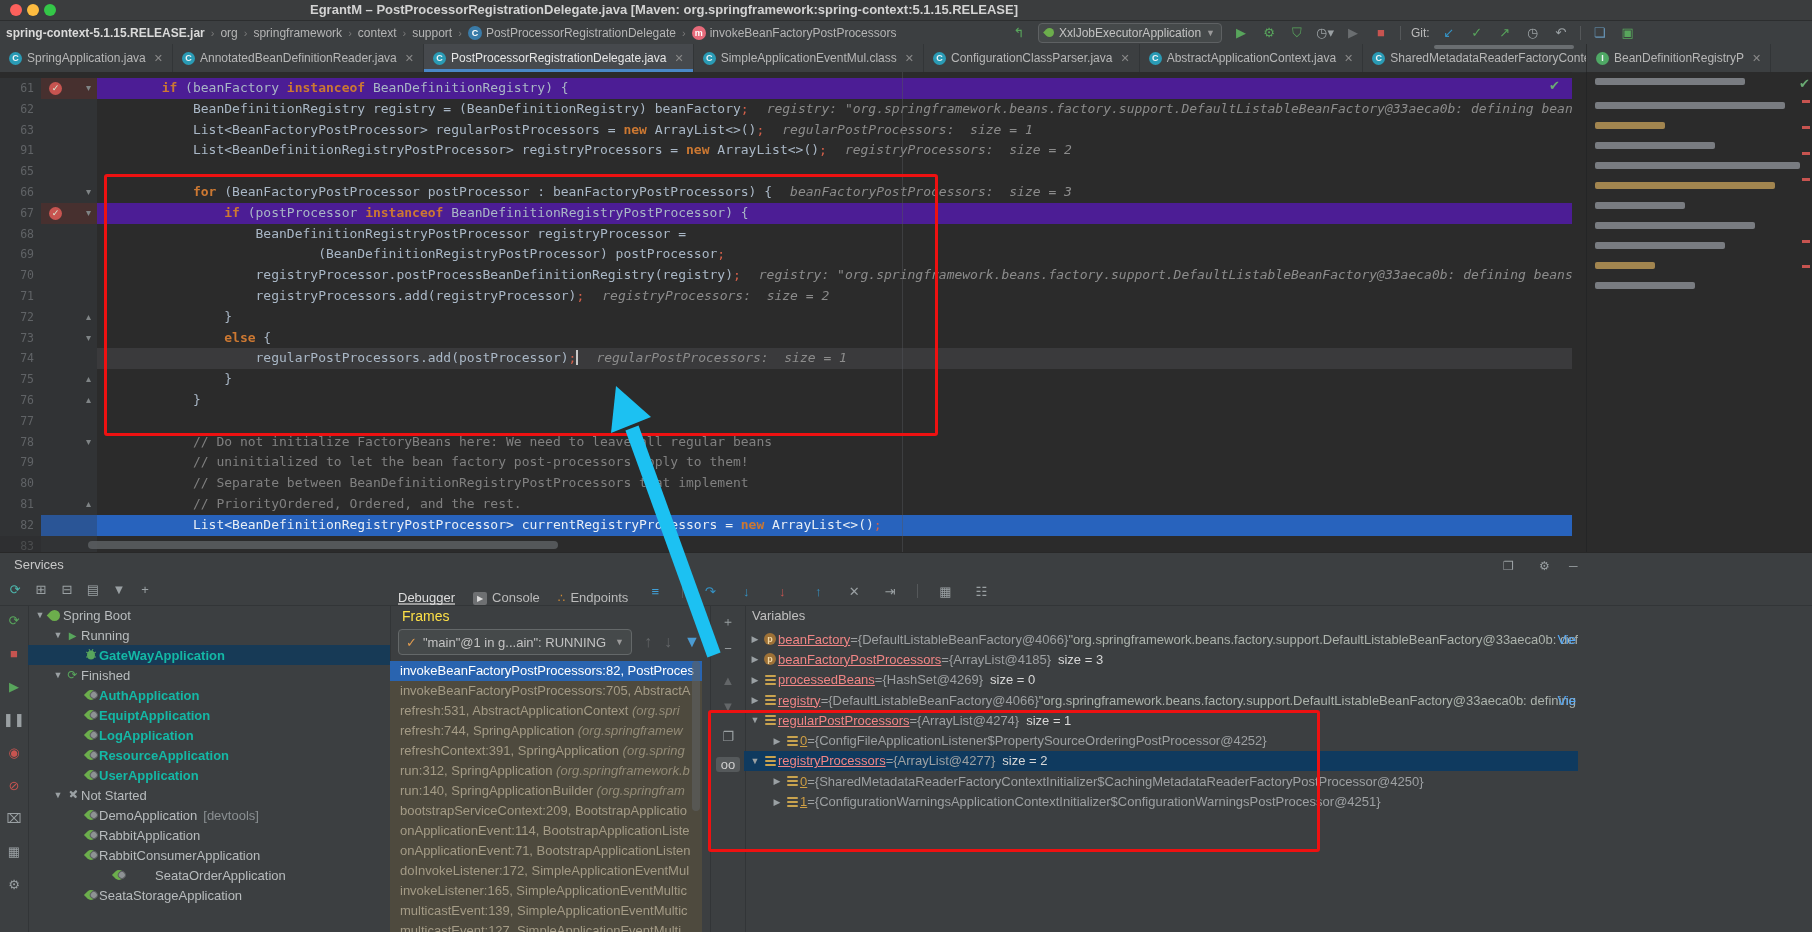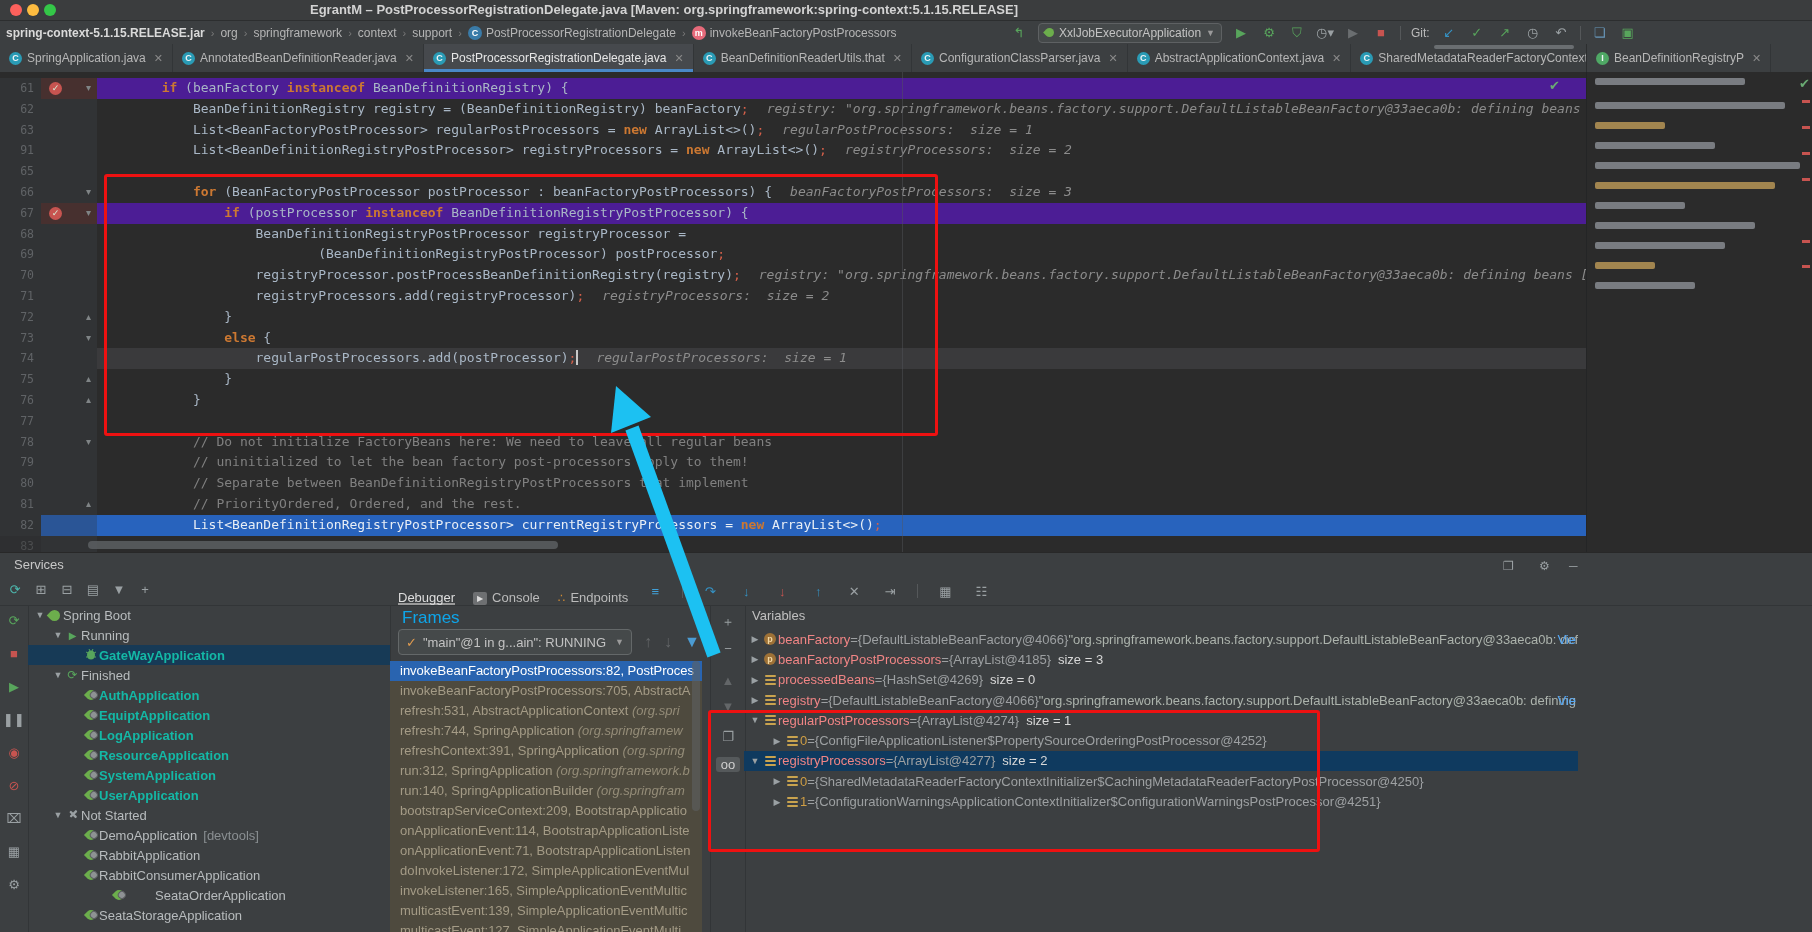--- a/index.html
+++ b/index.html
@@ -24,21 +24,21 @@
   #tabbar{position:absolute;left:0;top:44px;width:100%;height:28px;background:#3c3f41;border-bottom:1px solid #2c2e2f;display:flex;}
   #tabs-left{width:1586px;display:flex;overflow:hidden;flex:none;}
   #tabs-right{flex:1;display:flex;border-left:1px solid #2c2e2f;position:relative;}
   .tab{display:flex;align-items:center;gap:5px;padding:0 9px;font-size:12px;color:#b7b7b7;border-right:1px solid #323537;white-space:nowrap;}
   .tab.active{background:#46494d;color:#e6e6e6;box-shadow:inset 0 -3px 0 #4a88c7;}
   .tab .x{color:#8a8a8a;font-size:11px;margin-left:3px;}
   .cicon{display:inline-flex;align-items:center;justify-content:center;width:13px;height:13px;border-radius:50%;font-size:9px;font-weight:bold;color:#eef3f6;flex:none;}
   #tabpill{position:absolute;left:1434px;top:45px;width:140px;height:4px;border-radius:2px;background:#6a6e71;z-index:5;}
   #tab-overflow{position:absolute;right:4px;top:52px;color:#9a9a9a;font-size:10px;}
   
-  #editor{position:absolute;left:0;top:72px;width:1572px;height:480px;background:#2b2b2b;overflow:hidden;padding-left:24px;}
+  #editor{position:absolute;left:0;top:72px;width:1572px;height:480px;background:#2b2b2b;overflow:hidden;}
   #coderows{position:absolute;left:0;top:6px;width:100%;}
   .crow{display:flex;height:20.8px;line-height:20.8px;font-family:"DejaVu Sans Mono",monospace;font-size:13px;white-space:pre;}
   .crow .lnum{width:34px;flex:none;text-align:right;padding-right:7px;color:#606366;background:#313335;font-size:11.5px;}
   .crow .gico{width:56px;flex:none;background:#313335;position:relative;}
   .crow .ctext{flex:1;padding-left:2px;overflow:hidden;color:#a9b7c6;position:relative;}
   .crow.bpline .ctext{background:#4c1d95;} .crow.bpline .gico{background:#47302f;}
   .crow.execline .ctext{background:#2863bd;color:#e8eef5;} .crow.execline .gico{background:#2a5596;}
   .crow.caretline .ctext{background:#3a3a3c;}
   .kw{color:#cc7832;font-weight:600;} .cm{color:#808080;} .sc{color:#d5604a;}
   .hint{color:#8c8c8c;font-style:italic;margin-left:18px;}
@@ -78,21 +78,21 @@
   .trow.sel{background:#173a56;}
   .trow .chev{width:12px;color:#9aa0a3;font-size:9px;text-align:center;flex:none;}
   .trow .ticon{width:17px;flex:none;display:flex;justify-content:center;}
   .trow .b{font-weight:bold;color:#14b8a6;}
   .trow .suffix{color:#8a8f92;margin-left:6px;}
   .leaf{width:11px;height:11px;background:#6cae4c;border-radius:0 55% 55% 55%;transform:rotate(-45deg);position:relative;}
   .leaf:after{content:"";position:absolute;right:-1px;bottom:-1px;width:6px;height:6px;border-radius:50%;background:#8e9294;border:1px solid #5b5e60;}
   .leaf.noadorn:after{display:none;}
   
   #frames{position:absolute;left:390px;top:52px;width:320px;height:328px;overflow:hidden;}
-  #frames-title{position:absolute;left:12px;top:3px;font-size:17px;color:#0ea5e9;}
+  #frames-title{position:absolute;left:12px;top:3px;font-size:14px;color:#fde047;}
   #threadrow{position:absolute;left:8px;top:24px;height:26px;display:flex;align-items:center;gap:12px;width:304px;}
   #threadcombo{display:flex;align-items:center;gap:6px;border:1px solid #646869;border-radius:4px;background:#45494a;height:24px;padding:0 7px;font-size:13px;color:#c3c3c3;width:218px;}
   #framelist{position:absolute;left:0px;top:56px;width:312px;}
   .frow{height:20px;line-height:20px;padding-left:10px;font-size:13px;white-space:nowrap;overflow:hidden;background:#4e4a3e;color:#a49b86;}
   .frow .pkg{font-style:italic;color:#948c78;}
   .frow.sel{background:#2964b0;color:#ffffff;}
   #framescroll{position:absolute;left:302px;top:56px;width:8px;height:150px;border-radius:4px;background:#5d6062;opacity:.6;}
   
   #vtool{position:absolute;left:710px;top:52px;width:34px;height:328px;border-left:1px solid #323537;border-right:1px solid #323537;}
   .vtico{position:absolute;left:0;width:34px;text-align:center;font-size:13px;color:#9aa0a3;}
@@ -102,21 +102,21 @@
   #variables{position:absolute;left:744px;top:52px;width:834px;height:328px;overflow:hidden;}
   #vars-title{position:absolute;left:8px;top:3px;font-size:13px;color:#c0c0c0;}
   #varlist{position:absolute;left:0;top:24px;width:100%;}
   .vrow{height:20.3px;display:flex;align-items:center;font-size:13px;white-space:nowrap;overflow:hidden;position:relative;}
   .vrow.sel{background:#0f3a5f;}
   .vrow .chev{width:14px;flex:none;text-align:center;color:#9aa0a3;font-size:9px;}
   .vrow .vicon{width:16px;flex:none;display:flex;justify-content:center;align-items:center;}
   .picn{width:12px;height:12px;border-radius:50%;background:#9e7136;color:#f1d7a4;font-size:9px;font-weight:bold;line-height:12px;text-align:center;}
   .ficn{width:11px;height:10px;display:flex;flex-direction:column;justify-content:space-between;}
   .ficn i{display:block;height:2px;background:#c9a34e;border-radius:1px;}
-  .vname{color:#f08585;} .vname.idx{color:#cf9e44;}
+  .vname{color:#f08585;text-decoration:underline;} .vname.idx{color:#cf9e44;}
   .veq{color:#9da0a2;} .vref{color:#9da0a2;} .vsize{color:#d8d8d8;margin-left:7px;} .vstr{color:#acb3ac;}
   .vview{position:absolute;right:2px;color:#56a8f5;background:inherit;}
   
   #overlay{position:absolute;left:0;top:0;width:1812px;height:932px;pointer-events:none;z-index:60;}
   .redrect{position:absolute;border:3px solid #ee1111;border-radius:3px;}
 </style>
 </head>
 <body>
 
 <div id="win">
@@ -184,21 +184,21 @@
           <span>AnnotatedBeanDefinitionReader.java</span>
           <span class="x">✕</span>
         </div>
         <div class="tab active">
           <span class="cicon" style="background: rgb(42, 155, 181);">C</span>
           <span>PostProcessorRegistrationDelegate.java</span>
           <span class="x">✕</span>
         </div>
         <div class="tab">
           <span class="cicon" style="background: rgb(42, 155, 181);">C</span>
-          <span>BeanDefinitionReaderUtils.that</span>
+          <span>SimpleApplicationEventMul.class</span>
           <span class="x">✕</span>
         </div>
         <div class="tab">
           <span class="cicon" style="background: rgb(42, 155, 181);">C</span>
           <span>ConfigurationClassParser.java</span>
           <span class="x">✕</span>
         </div>
         <div class="tab">
           <span class="cicon" style="background: rgb(42, 155, 181);">C</span>
           <span>AbstractApplicationContext.java</span>
@@ -393,27 +393,20 @@
           <span class="ticon">
             <span class="leaf" style="width: 10px; height: 10px;"></span>
           </span>
           <span class="b">ResourceApplication</span>
         </div>
         <div class="trow" style="padding-left: 42px;">
           <span class="chev"></span>
           <span class="ticon">
             <span class="leaf" style="width: 10px; height: 10px;"></span>
           </span>
-          <span class="b">SystemApplication</span>
-        </div>
-        <div class="trow" style="padding-left: 42px;">
-          <span class="chev"></span>
-          <span class="ticon">
-            <span class="leaf" style="width: 10px; height: 10px;"></span>
-          </span>
           <span class="b">UserApplication</span>
         </div>
         <div class="trow" style="padding-left: 24px;">
           <span class="chev">▼</span>
           <span class="ticon">
             <span><svg width="12" height="12">
                 <rect x="2" y="5" width="9" height="2.4" rx="1" fill="#9aa0a3" transform="rotate(45 6 6)"></rect>
                 <rect x="2" y="5" width="9" height="2.4" rx="1" fill="#9aa0a3" transform="rotate(-45 6 6)"></rect>
               </svg></span>
           </span>

